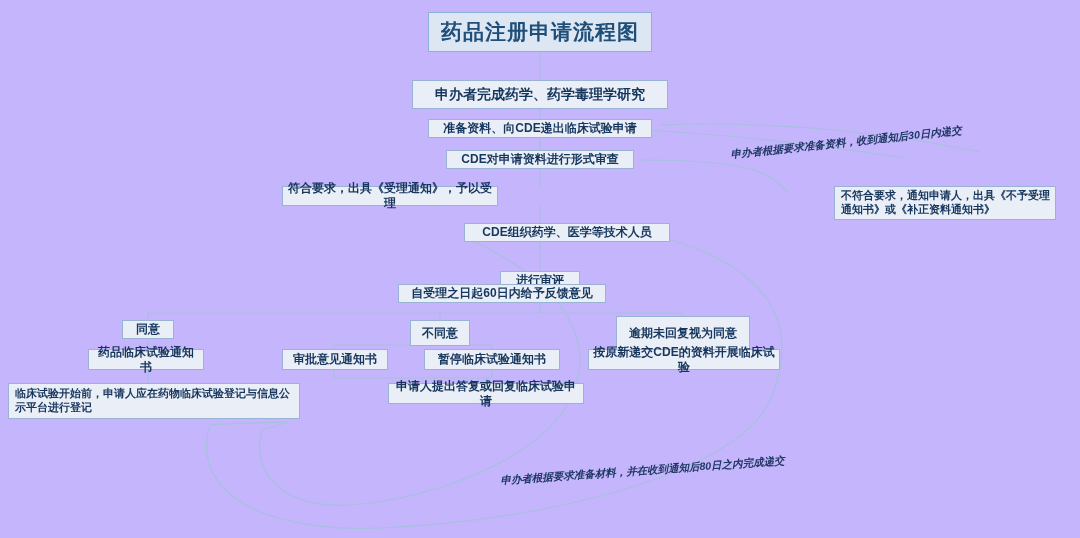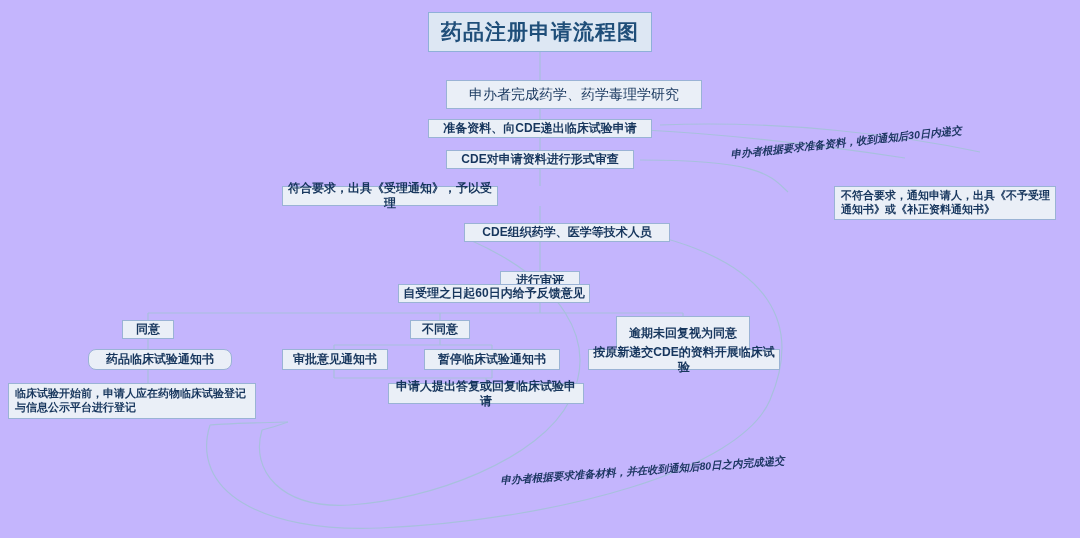--- a/index.html
+++ b/index.html
@@ -31,22 +31,21 @@
   .title-node {
     background: #dde7f3;
     border: 1px solid #8fb0d8;
     color: #1f4e79;
     font-size: 21px;
     font-weight: bold;
     letter-spacing: 1px;
   }
   .big-node {
     font-size: 14px;
-    font-weight: normal;
-    margin-left: 34px;
+    font-weight: bold;
   }
   .mid-node {
     font-size: 12px;
     font-weight: bold;
   }
   .small-node {
     font-size: 11px;
     font-weight: bold;
   }
   .annot {
@@ -159,53 +158,53 @@
   </div>
 
   <div class="node mid-node" style="left:464px; top:223px; width:206px; height:19px;">
     <span>CDE组织药学、医学等技术人员</span>
   </div>
 
   <div class="node mid-node" style="left:500px; top:271px; width:80px; height:19px;">
     <span>进行审评</span>
   </div>
 
-  <div class="node mid-node" style="left:398px; top:284px; width:192px; height:19px;">
+  <div class="node mid-node" style="left:398px; top:284px; width:208px; height:19px;">
     <span>自受理之日起60日内给予反馈意见</span>
   </div>
 
   <div class="node mid-node" style="left:122px; top:320px; width:52px; height:19px;">
     <span>同意</span>
   </div>
 
-  <div class="node mid-node" style="left:410px; top:320px; width:60px; height:19px;">
+  <div class="node mid-node" style="left:410px; top:320px; width:60px; height:26px;">
     <span>不同意</span>
   </div>
 
   <div class="node mid-node" style="left:616px; top:316px; width:134px; height:35px;">
     <span>逾期未回复视为同意</span>
   </div>
 
-  <div class="node mid-node" style="left:88px; top:349px; width:144px; height:21px;border-radius:8px;">
+  <div class="node mid-node" style="left:88px; top:349px; width:116px; height:21px;">
     <span>药品临床试验通知书</span>
   </div>
 
   <div class="node mid-node" style="left:282px; top:349px; width:106px; height:21px;">
     <span>审批意见通知书</span>
   </div>
 
   <div class="node mid-node" style="left:424px; top:349px; width:136px; height:21px;">
     <span>暂停临床试验通知书</span>
   </div>
 
   <div class="node mid-node" style="left:588px; top:349px; width:192px; height:21px;">
     <span>按原新递交CDE的资料开展临床试验</span>
   </div>
 
-  <div class="node small-node" style="left:8px; top:383px; width:248px; height:36px; justify-content:flex-start; text-align:left; padding-left:6px;">
+  <div class="node small-node" style="left:8px; top:383px; width:292px; height:36px; justify-content:flex-start; text-align:left; padding-left:6px;">
     <span>临床试验开始前，申请人应在药物临床试验登记与信息公示平台进行登记</span>
   </div>
 
   <div class="node mid-node" style="left:388px; top:383px; width:196px; height:21px;">
     <span>申请人提出答复或回复临床试验申请</span>
   </div>
 
   <div class="annot" style="left:730px; top:148px; transform: rotate(-6deg);">
     <span>申办者根据要求准备资料，收到通知后30日内递交</span>
   </div>

